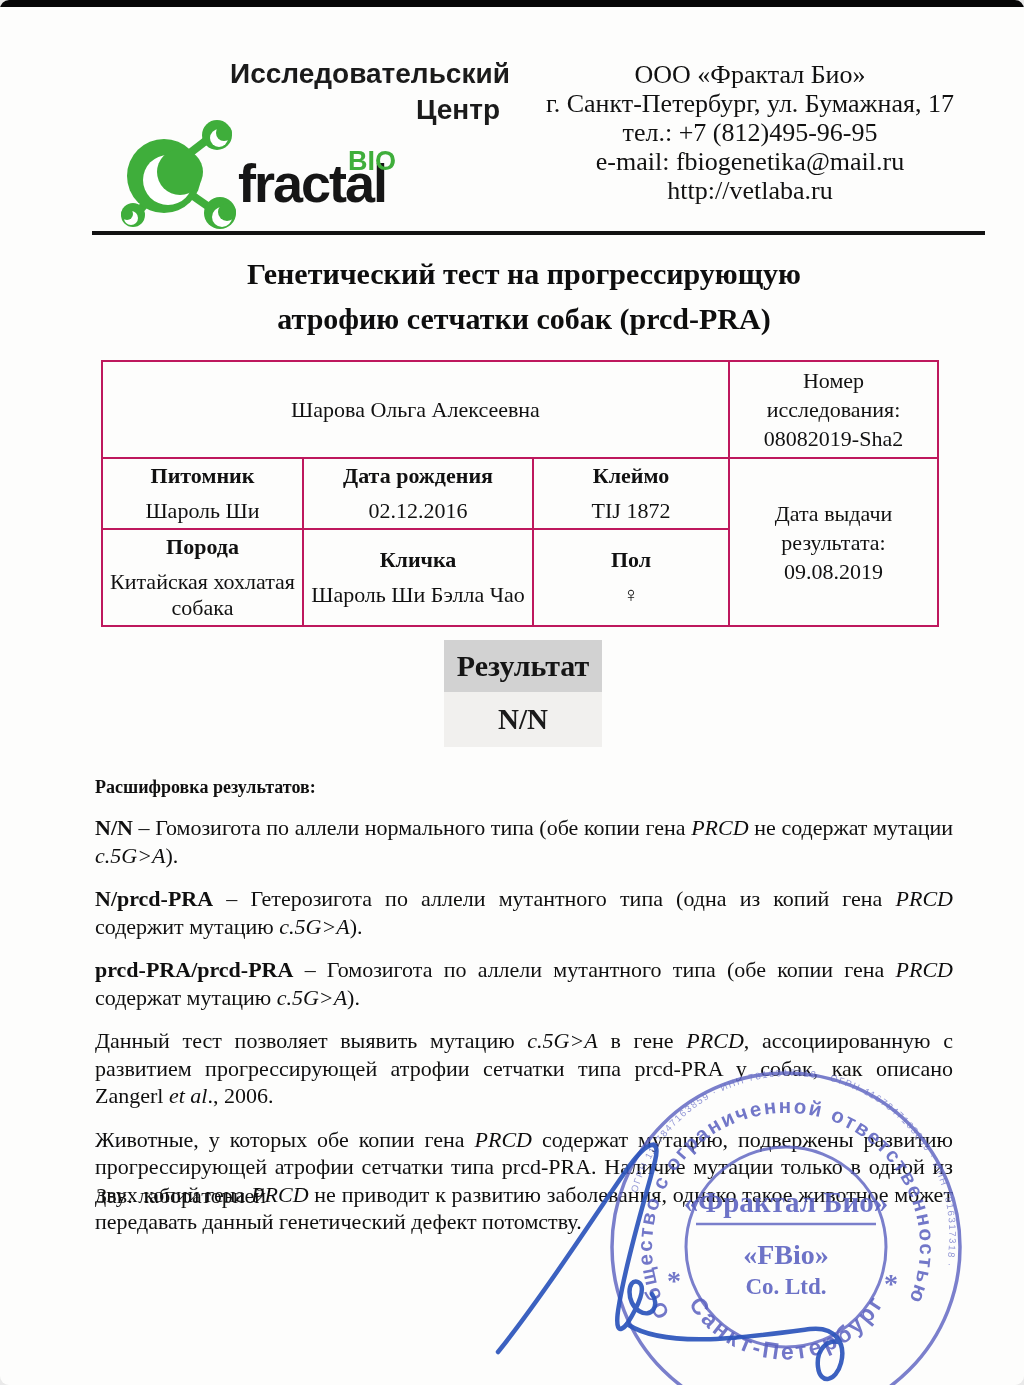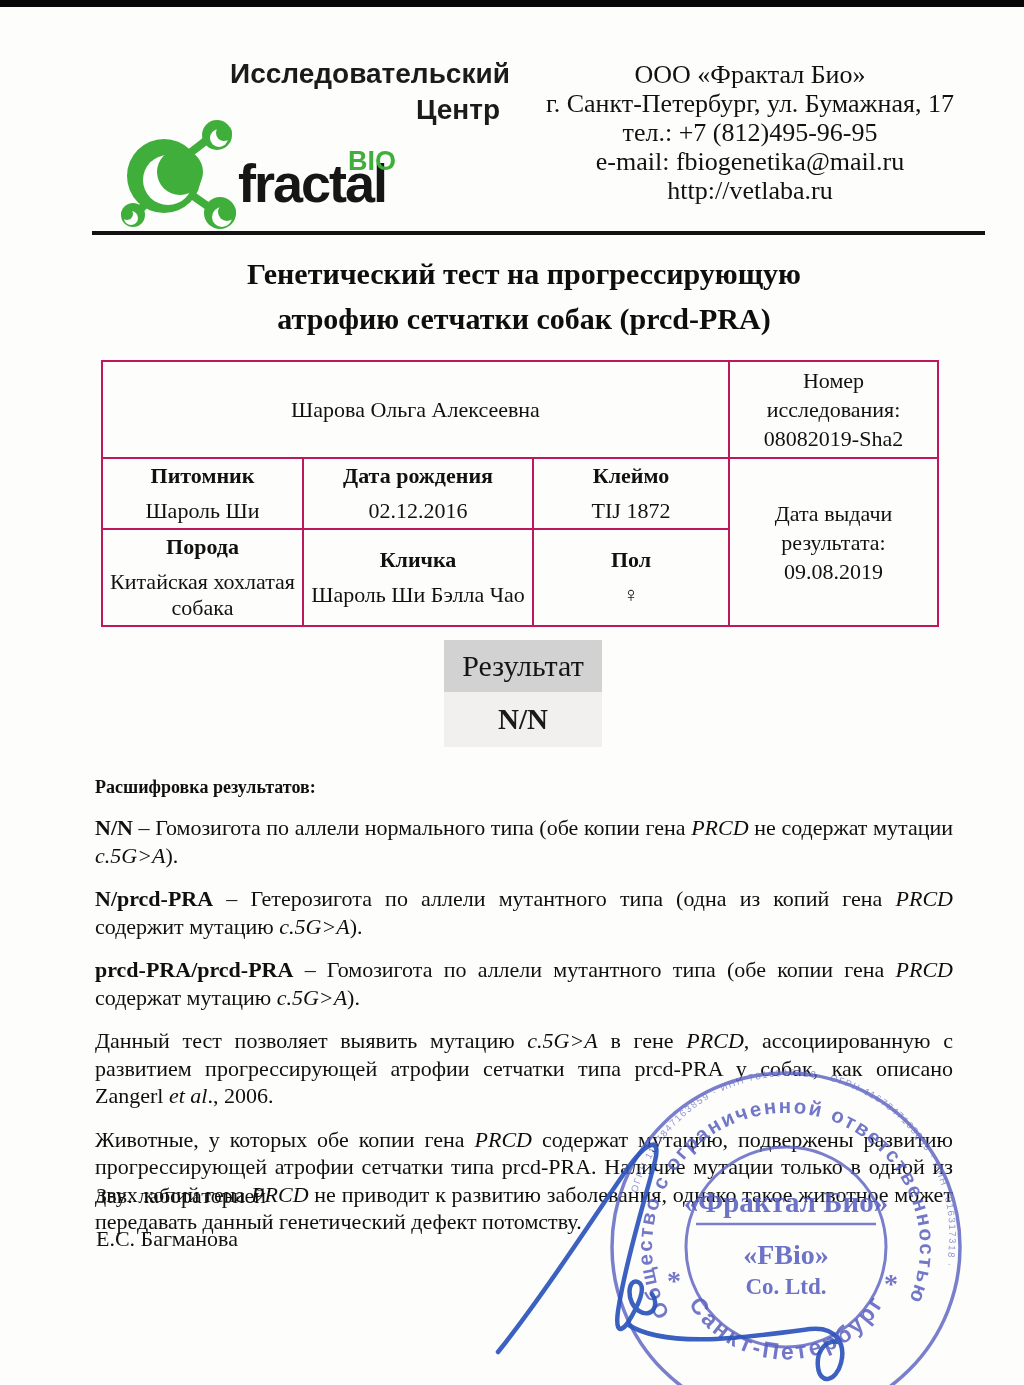--- a/index.html
+++ b/index.html
@@ -1,19 +1,19 @@
 <!DOCTYPE html>
 <html><head>
 <meta charset="utf-8">
 <style>
   html,body{margin:0;padding:0;}
   body{background:#e9e9e9;font-family:"Liberation Serif", serif;}
   .page{
     position:relative; width:1024px; height:1385px; margin:0 auto;
-    background:#fdfdfc; overflow:hidden; color:#161616;
+    background:#fdfdfc; overflow:hidden; color:#161616;border-radius:9px;
   }
   .top-bar{position:absolute;left:0;top:0;width:100%;height:7px;background:#070707;}
 
   
   .org-name{
     position:absolute; left:230px; top:56px; width:270px; text-align:right;
     font-family:"Liberation Sans", sans-serif; font-weight:bold; font-size:28px; line-height:36px; color:#1b1b1b;
   }
   .logo{position:absolute; left:116px; top:118px; width:290px; height:112px;}
   .address{
@@ -39,21 +39,21 @@
   .row1{height:83px;}
   .row2{height:67px;}
   .row3{height:95px;}
   .num-cell div{line-height:29px;}
   .date-cell div{line-height:29px;}
   .date-cell .inner{width:160px;margin:0 auto;}
 
   
   .result-label-box{
     position:absolute; left:444px; top:640px; width:158px; height:52px;
-    background:#d2d2d2; text-align:center; font-weight:normal; font-size:30px; line-height:52px; color:#151515;
+    background:#d2d2d2; text-align:center; font-weight:bold; font-size:30px; line-height:52px; color:#151515;
   }
   .result-value-box{
     position:absolute; left:444px; top:692px; width:158px; height:55px;
     background:#f1f0ee; text-align:center; font-weight:bold; font-size:29px; line-height:55px; color:#1a1a1a;
   }
 
   
   .body-text{position:absolute; left:95px; top:777px; width:858px; font-size:22px; color:#0f0f0f;}
   .body-text h3{font-size:18px; margin:0 0 10px 0;}
   .body-text p{margin:16px 0 9px 0; line-height:27.5px; text-align:justify;}
@@ -183,21 +183,20 @@
     <h3>Расшифровка результатов:</h3>
     <p><span class="b">N/N</span><span> –  Гомозигота по аллели нормального типа (обе копии гена </span><span class="i">PRCD</span><span> не содержат мутации </span><span class="i">c.5G&gt;A</span><span>).</span></p>
     <p><span class="b">N/prcd-PRA</span><span> – Гетерозигота по аллели мутантного  типа (одна из копий гена </span><span class="i">PRCD</span><span> содержит мутацию </span><span class="i">c.5G&gt;A</span><span>).</span></p>
     <p><span class="b">prcd-PRA/prcd-PRA</span><span> – Гомозигота по аллели мутантного типа (обе копии гена </span><span class="i">PRCD</span><span> содержат мутацию </span><span class="i">c.5G&gt;A</span><span>).</span></p>
     <p><span>Данный тест позволяет выявить мутацию  </span><span class="i">c.5G&gt;A</span><span> в гене </span><span class="i">PRCD</span><span>, ассоциированную с развитием прогрессирующей атрофии сетчатки типа prcd-PRA у собак, как описано Zangerl </span><span class="i">et al</span><span>., 2006.</span></p>
     <p><span>Животные, у которых обе копии гена </span><span class="i">PRCD</span><span> содержат мутацию, подвержены развитию прогрессирующей атрофии сетчатки типа prcd-PRA. Наличие мутации только в одной из двух копий гена </span><span class="i">PRCD</span><span>  не приводит к развитию заболевания, однако такое животное может передавать данный генетический дефект потомству.</span></p>
   </div>
 
   <div class="sig-block">
     <div>Зав. лабораторией</div>
-    <div>Е.С. Багманова</div>
   </div>
 
   <div class="stamp-wrap">
     <svg width="544" height="327" viewBox="0 0 544 327">
       <g opacity="0.8" stroke="#5a60c0" fill="none">
         <circle cx="306" cy="189" r="174" stroke-width="3.5"></circle>
         <circle cx="306" cy="189" r="100" stroke-width="3"></circle>
         <line x1="216" y1="166" x2="396" y2="166" stroke-width="2.5"></line>
       </g>
       <defs>

